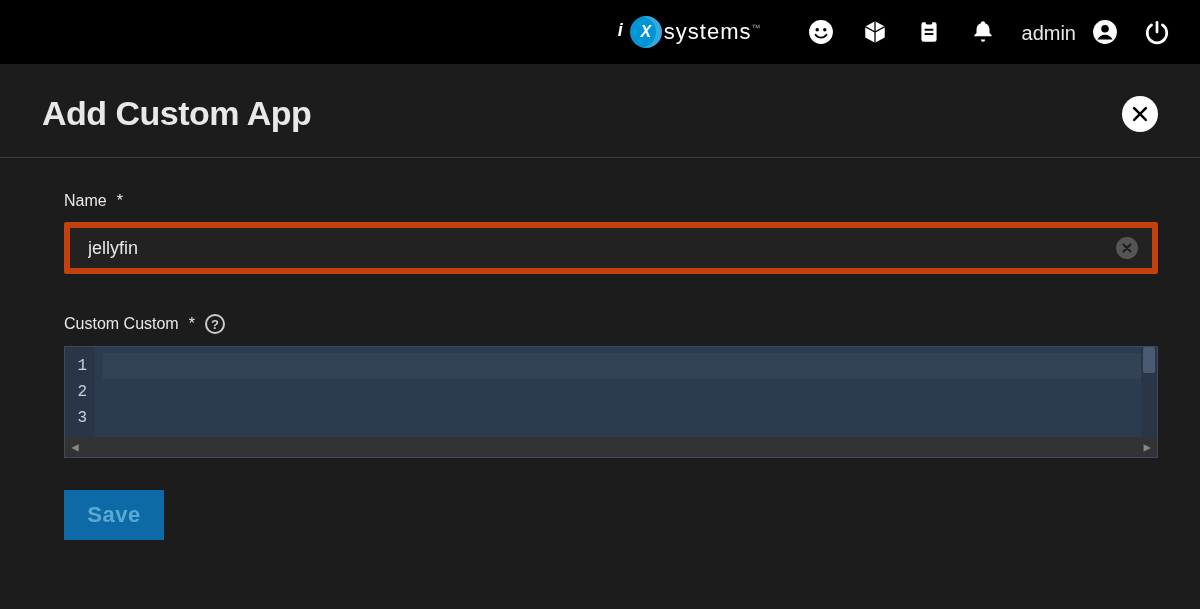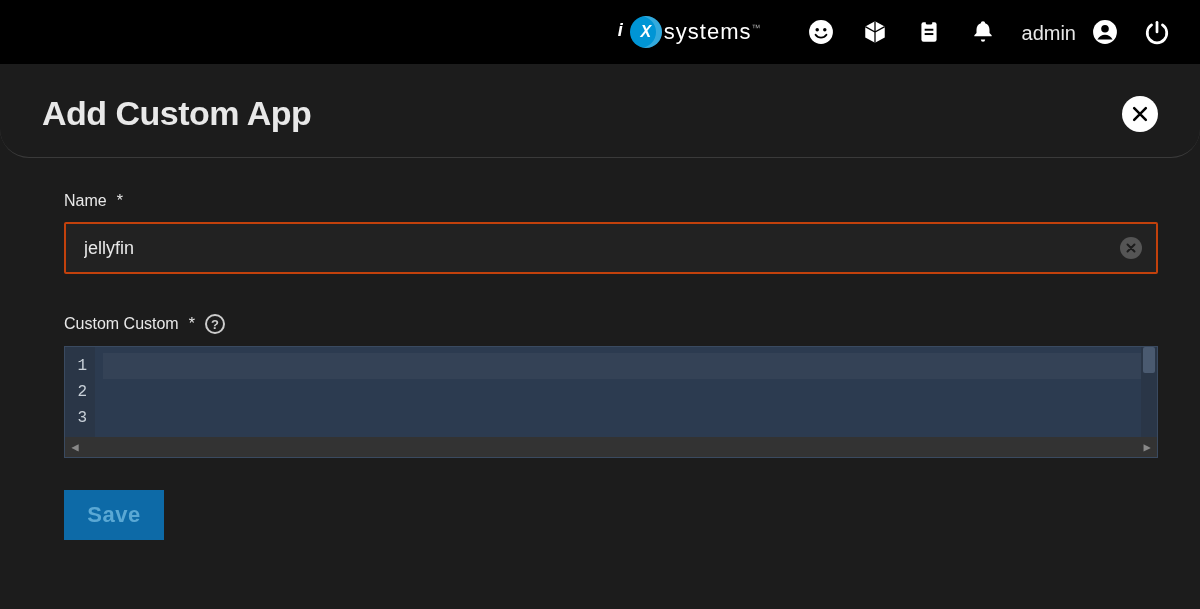--- a/index.html
+++ b/index.html
@@ -69,21 +69,20 @@
 
   
   .panel {
     background: var(--bg-panel);
     height: calc(609px - 64px);
   }
   .panel-header {
     display: flex; align-items: center; justify-content: space-between;
     padding: 30px 42px 24px 42px;
     border-bottom: 1px solid var(--divider);
-    border-radius: 29px;
   }
   .panel-title {
     font-size: 34px; font-weight: 800; letter-spacing: -0.5px;
     font-family: "Segoe UI", "Arial Black", sans-serif;
   }
   .close-btn {
     width: 36px; height: 36px; border-radius: 50%;
     background: #fff; display: flex; align-items: center; justify-content: center;
   }
   .close-btn svg { width: 20px; height: 20px; fill: #000; }
@@ -97,21 +96,21 @@
   .req-star { font-size: 16px; }
   .help-badge {
     width: 20px; height: 20px; border: 2px solid #ccc; border-radius: 50%;
     display: inline-flex; align-items: center; justify-content: center;
     font-size: 13px; font-weight: 700; color: #ccc;
   }
 
   .text-field {
     position: relative;
     background: var(--bg-field);
-    border: 2px solid #c2410c;
+    border: 6px solid #c2410c;
     border-radius: 2px;
     height: 52px;
     display: flex; align-items: center;
     padding: 0 48px 0 16px;
   }
   .text-field input {
     background: transparent; border: none; outline: none;
     color: var(--text); font-size: 18px; width: 100%;
   }
   .clear-btn {

